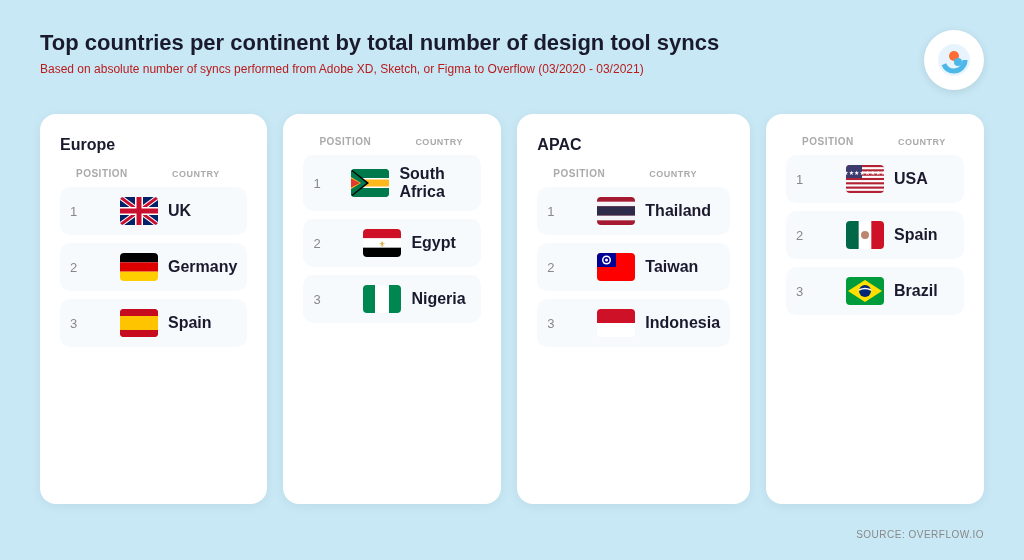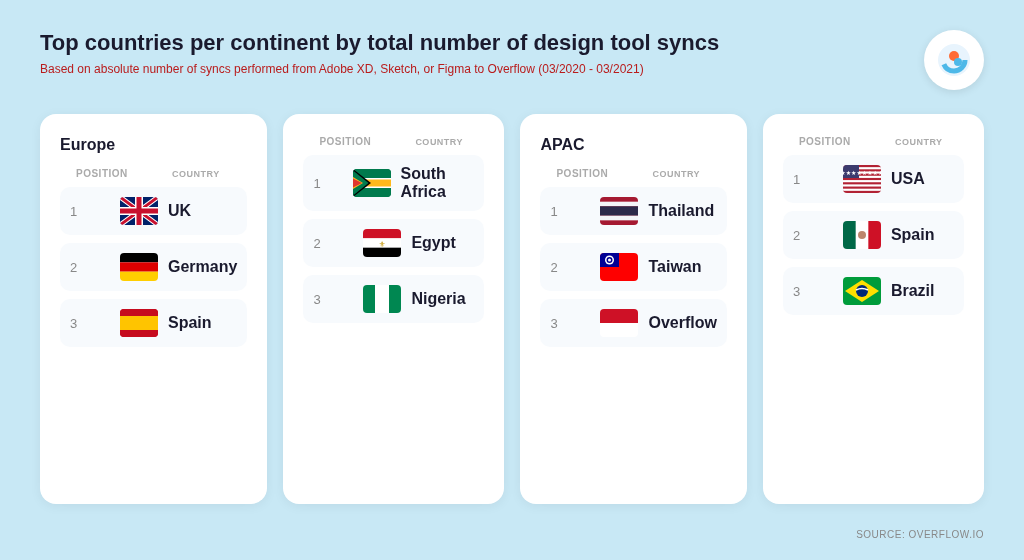--- a/index.html
+++ b/index.html
@@ -271,21 +271,21 @@
         <span class="country-name">Taiwan</span>
       </div>
       <div class="row">
         <span class="row-num">3</span>
         <div class="flag">
           <svg viewBox="0 0 38 28" xmlns="http://www.w3.org/2000/svg">
       <rect width="38" height="14" fill="#CE1126"></rect>
       <rect y="14" width="38" height="14" fill="#FFFFFF"></rect>
     </svg>
         </div>
-        <span class="country-name">Overflow</span>
+        <span class="country-name">Indonesia</span>
       </div>
     </div>
     <div class="card">
       <div class="table-header">
     <span class="col-position">POSITION</span>
     <span class="col-country">COUNTRY</span>
   </div>
       <div class="row">
         <span class="row-num">1</span>
         <div class="flag">

